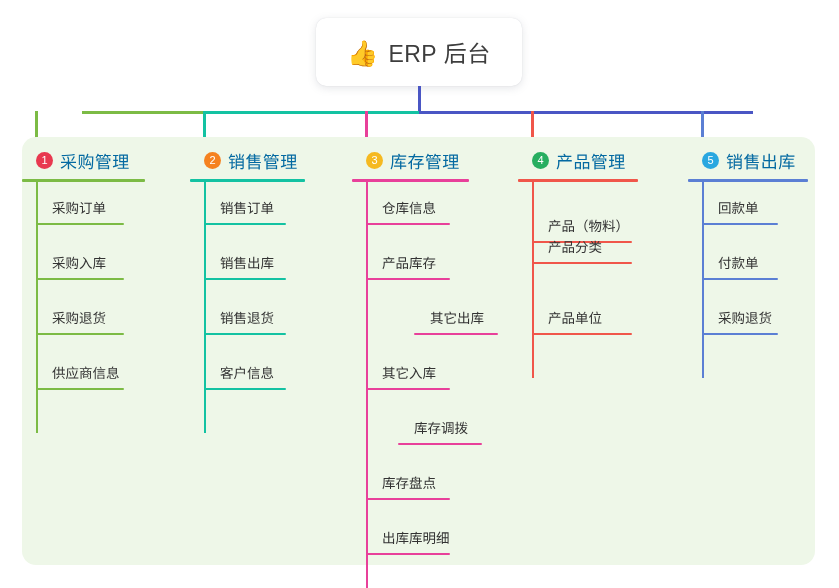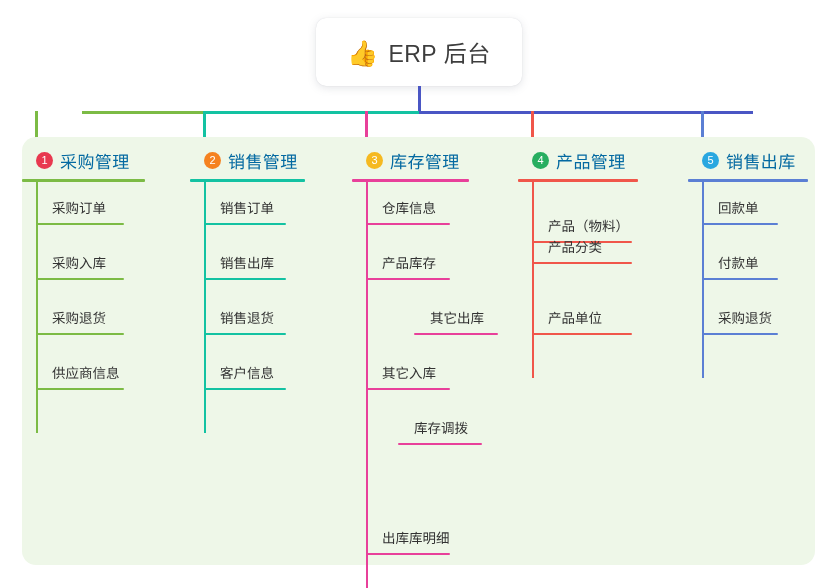--- a/index.html
+++ b/index.html
@@ -233,20 +233,24 @@
               <div class="leaf-rule" style="background: rgb(232, 64, 154); width: 84px;"></div>
             </div>
             <div class="leaf" style="top: 183px;">
               <div class="leaf-label">其它入库</div>
               <div class="leaf-rule" style="background: rgb(232, 64, 154); width: 84px;"></div>
             </div>
             <div class="leaf" style="top: 238px; padding-left: 32px;">
               <div class="leaf-label">库存调拨</div>
               <div class="leaf-rule" style="background: rgb(232, 64, 154); width: 84px;"></div>
             </div>
+            <div class="leaf" style="top: 293px;">
+              <div class="leaf-label">库存盘点</div>
+              <div class="leaf-rule" style="background: rgb(232, 64, 154); width: 84px;"></div>
+            </div>
             <div class="leaf" style="top: 348px;">
               <div class="leaf-label">出库库明细</div>
               <div class="leaf-rule" style="background: rgb(232, 64, 154); width: 84px;"></div>
             </div>
           </div>
         </div>
         <div class="branch" style="left: 496px; top: 9px;">
           <div class="branch-head">
             <span class="badge" style="background: rgb(39, 174, 96);">4</span>
             <span class="branch-title">产品管理</span>

